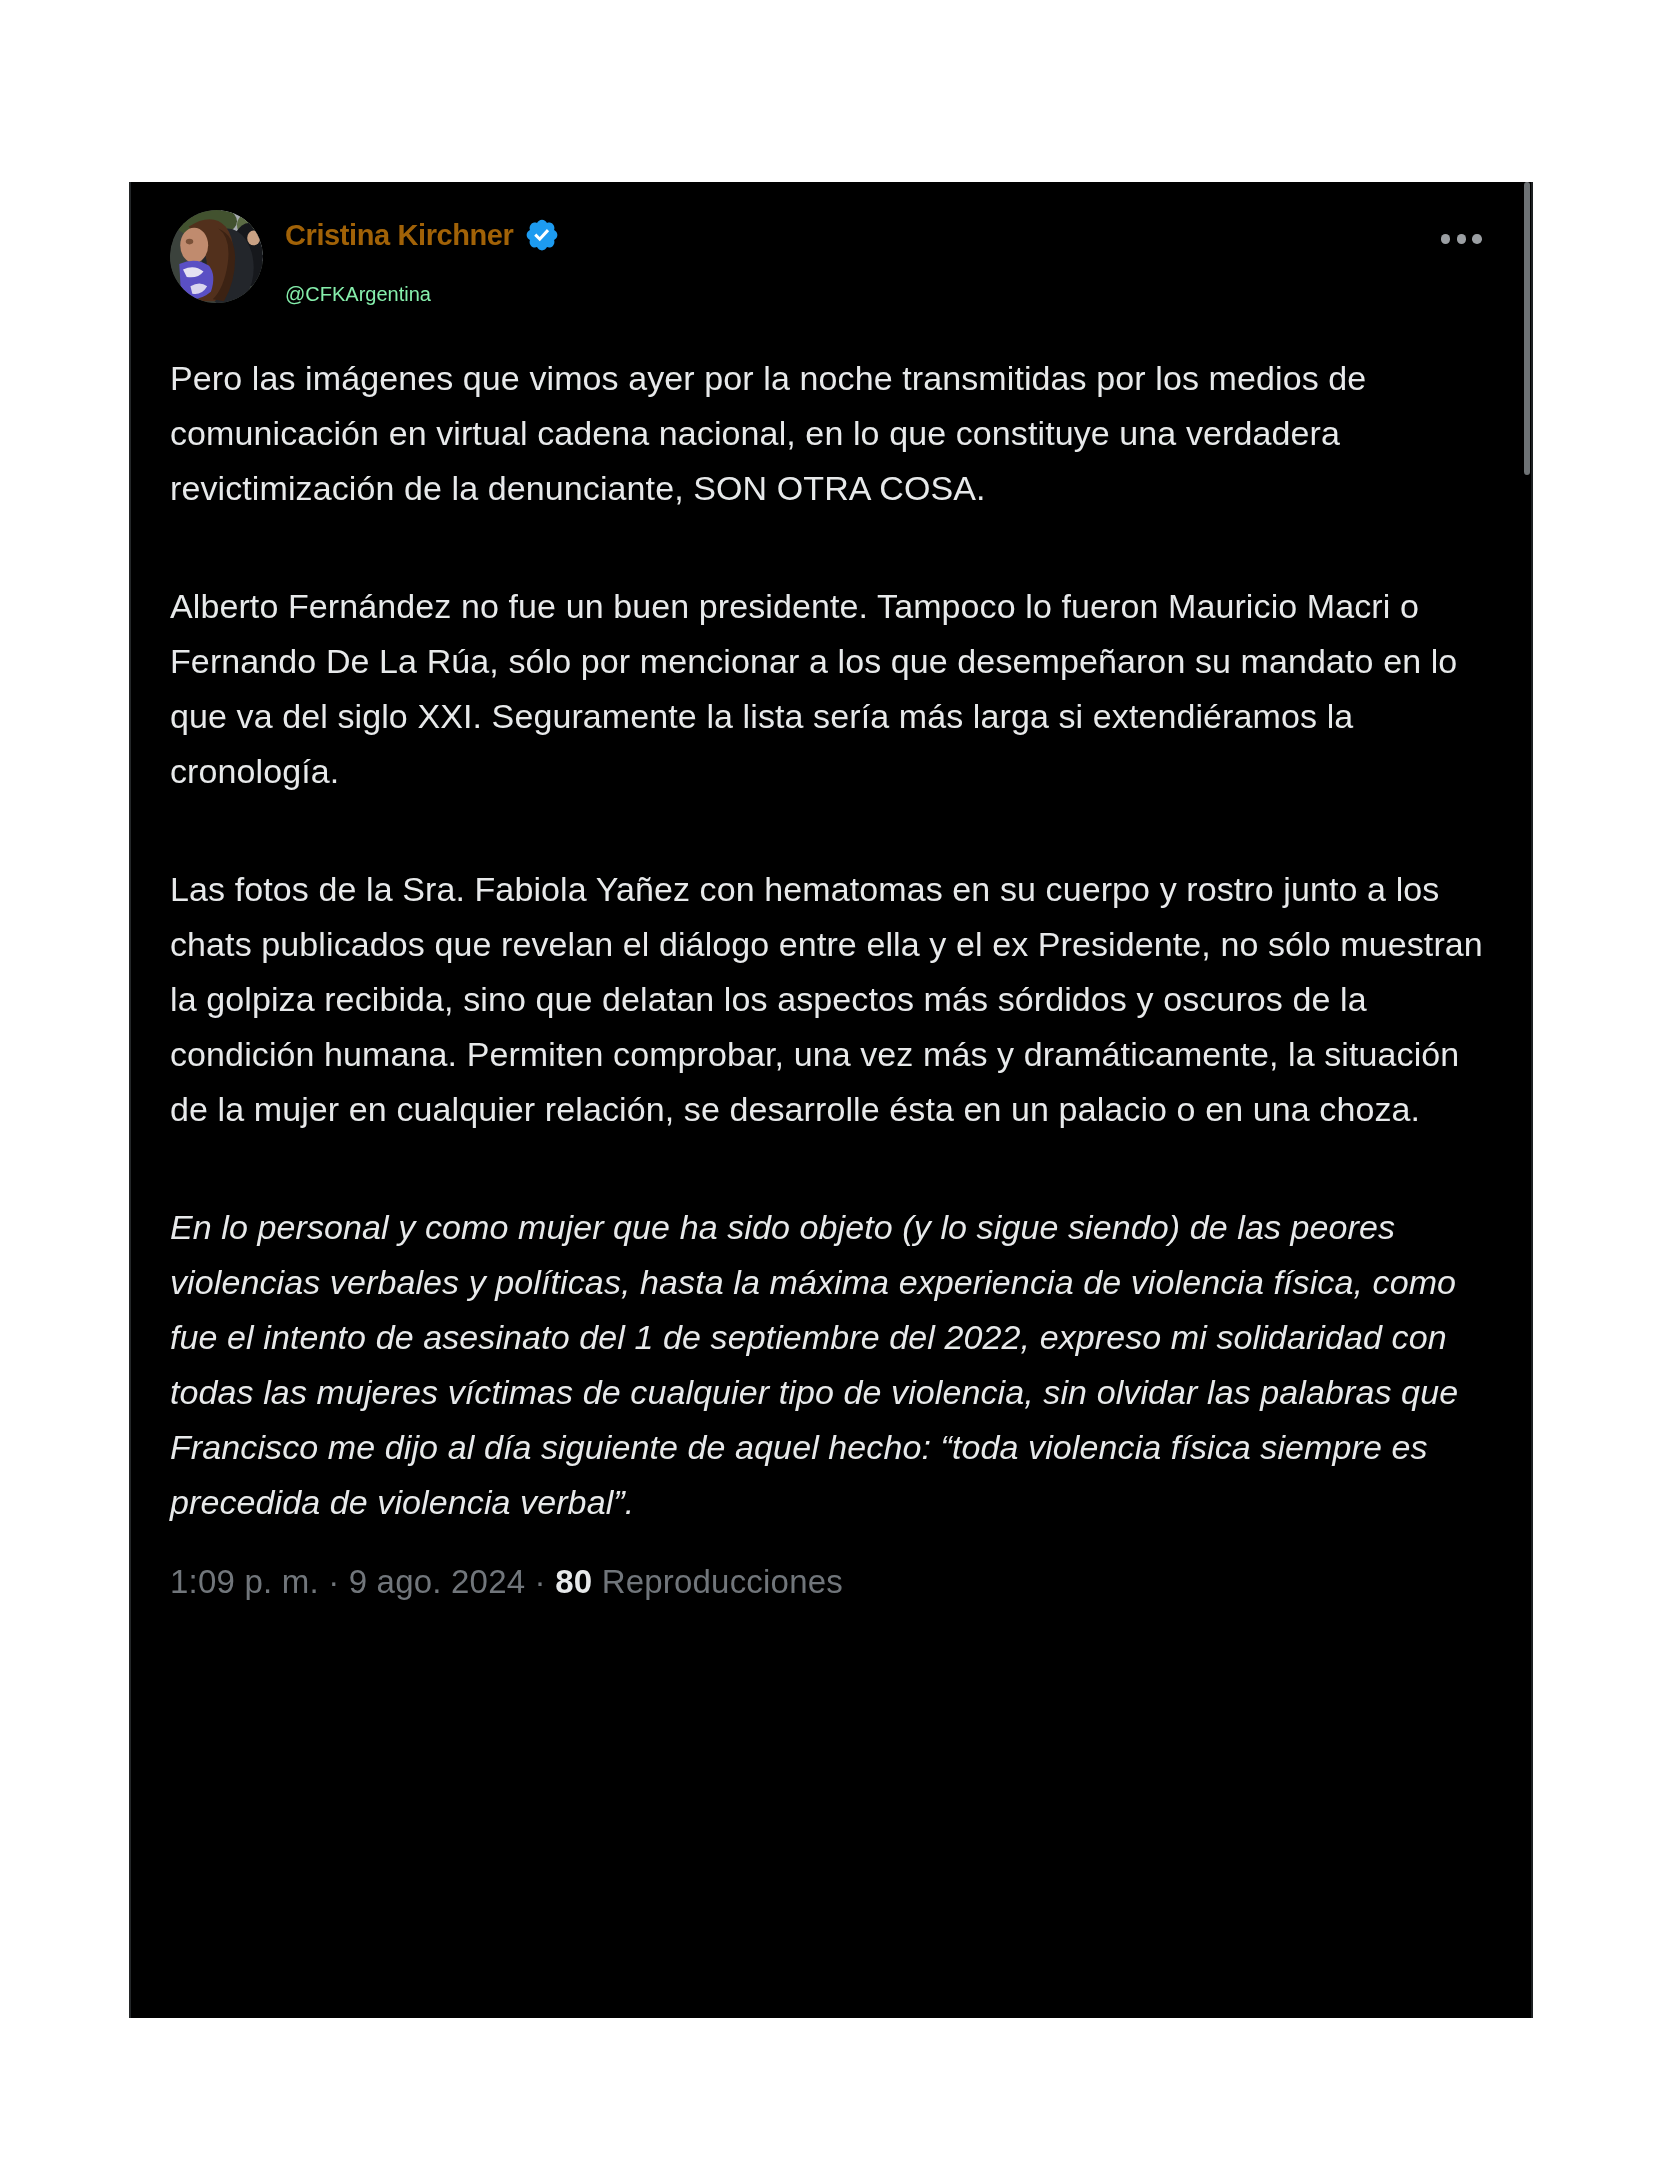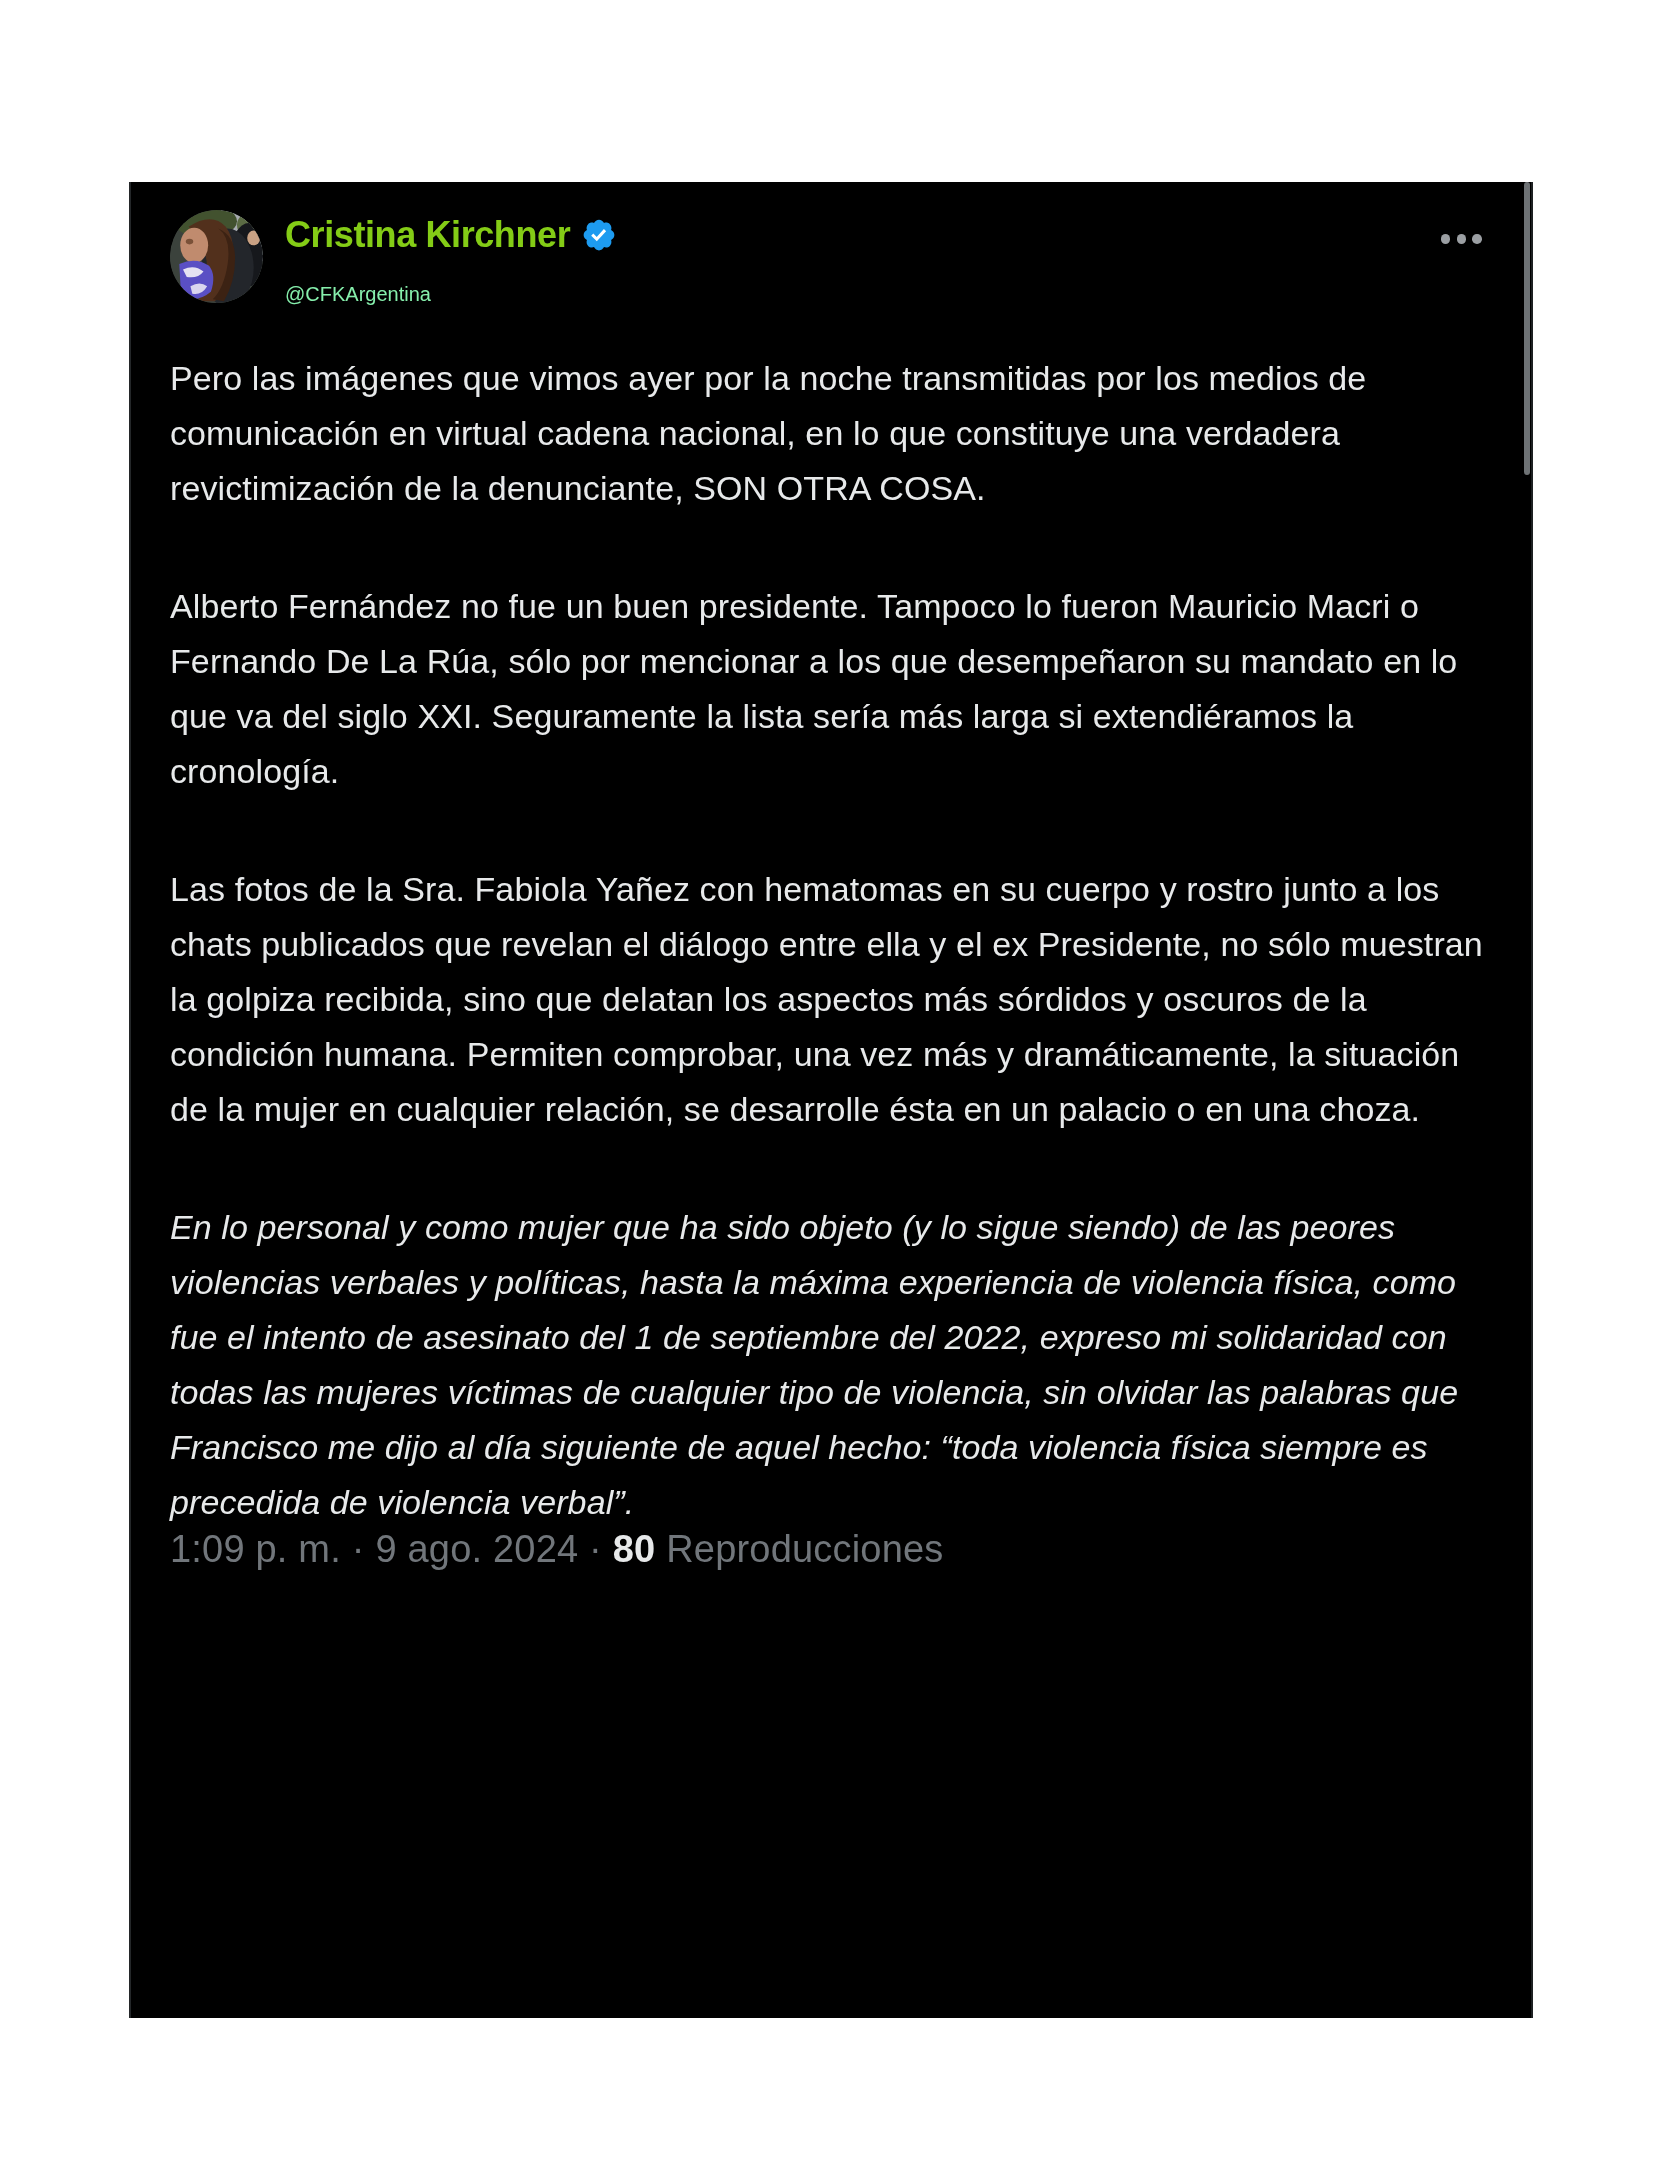--- a/index.html
+++ b/index.html
@@ -44,22 +44,22 @@
     margin-left: 22px;
     padding-top: 5.2px;
     display: flex;
     flex-direction: column;
   }
   .author-name-row {
     display: flex;
     align-items: center;
   }
   .author-name {
-    color: #84cc16;
-    font-size: 36px;
+    color: #a16207;
+    font-size: 29px;
     font-weight: 700;
     letter-spacing: -0.4px;
     line-height: 40px;
   }
   .verified-badge {
     margin-left: 10.5px;
     width: 36px; height: 36px;
     display: inline-block;
   }
   .author-handle {
@@ -89,22 +89,23 @@
     color: #e7e9ea;
     font-size: 34px;
     line-height: 55px;
     letter-spacing: 0.1px;
     font-weight: 400;
   }
   .tweet-body p { margin: 0 0 63px 0; }
   .tweet-body p:last-child { margin-bottom: 0; font-style: italic; }
   
   .tweet-footer {
+    margin-top: 33px;
     color: #71767b;
-    font-size: 38px;
+    font-size: 33px;
     line-height: 38px;
     letter-spacing: 0.2px;
   }
   .tweet-footer .views-count {
     color: #e7e9ea;
     font-weight: 700;
   }
 </style>
 </head>
 <body>

